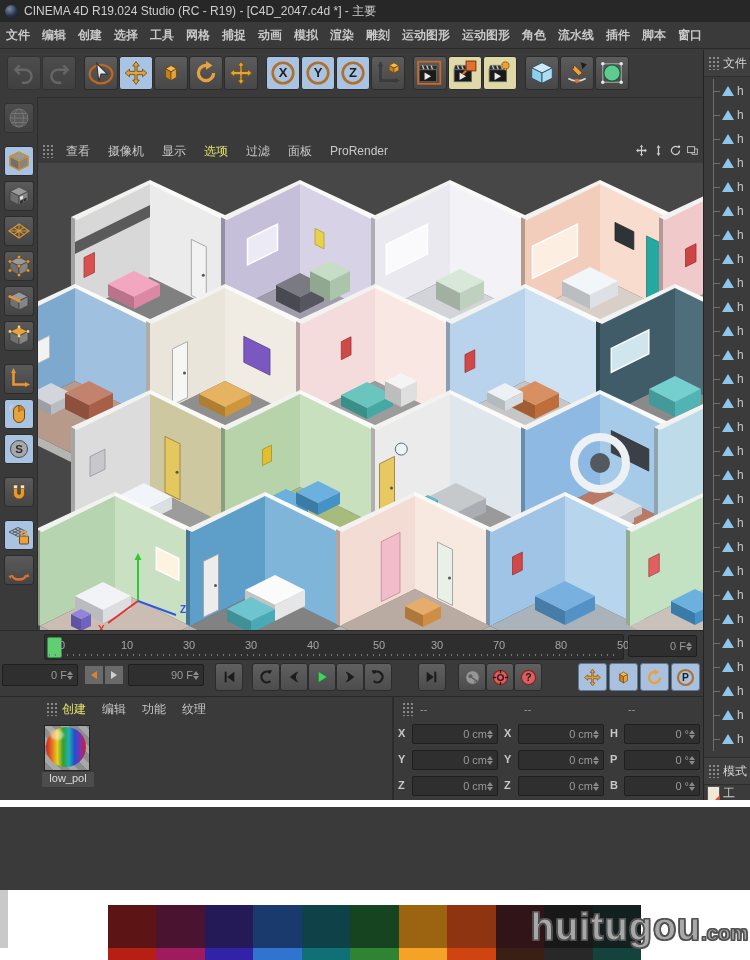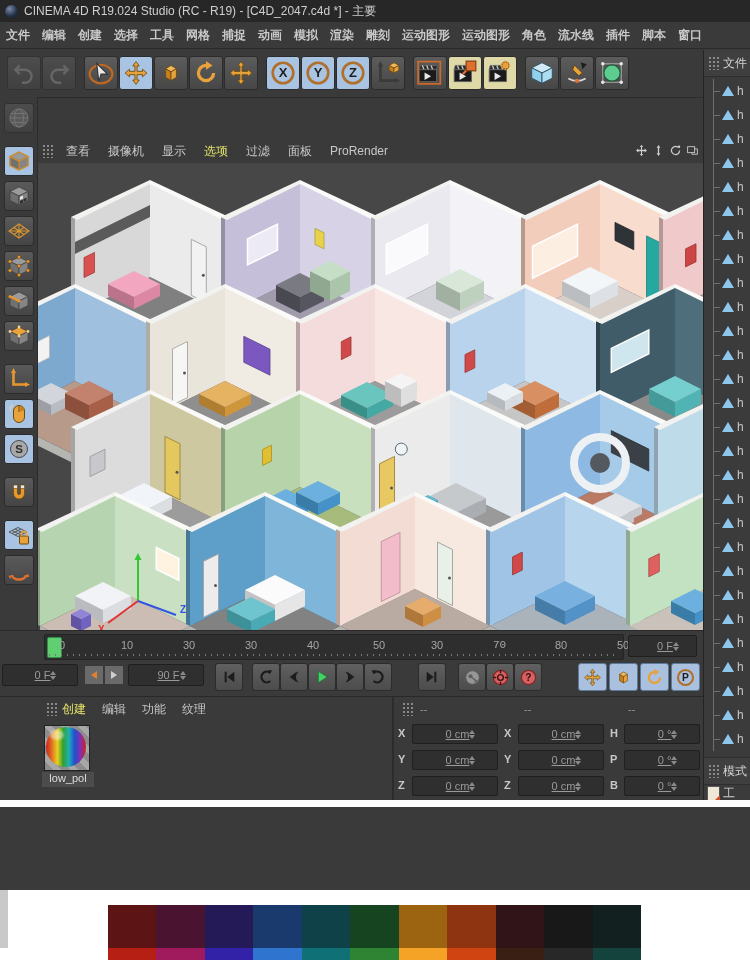--- a/index.html
+++ b/index.html
@@ -65,22 +65,22 @@
   #bottombar{left:0;top:630px;width:703px;height:170px;background:#3a3a3a;border-top:1px solid #2a2a2a;}
   #ruler{position:absolute;left:44px;top:3px;width:578px;height:24px;background:#2e2e2e;
     border:1px solid #242424;border-radius:2px;}
   #ruler::after{content:"";position:absolute;left:4px;right:4px;bottom:3px;height:2px;
     background-image:repeating-linear-gradient(90deg,#777 0 1px,transparent 1px 6px);}
   #playhead{position:absolute;left:2px;top:2px;width:13px;height:19px;background:#5fcf72;
     border:1px solid #2f8f45;border-radius:2px;}
   .tick{position:absolute;top:4px;font-size:11px;color:#a5a5a5;}
   #tl-field{position:absolute;left:628px;top:4px;width:69px;}
   .field{height:22px;background:#2f2f2f;border:1px solid #1f1f1f;border-radius:2px;color:#9a9a9a;
-    font-size:11px;display:flex;align-items:center;justify-content:center;
-    padding:0 4px 0 15px;box-sizing:border-box;text-decoration:underline;}
+    font-size:11px;display:flex;align-items:center;justify-content:flex-end;
+    padding:0 4px 0 15px;box-sizing:border-box;}
   .spin{display:flex;flex-direction:column;gap:1px;}
   .spin i{width:0;height:0;border-left:3.5px solid transparent;border-right:3.5px solid transparent;}
   .spin .up{border-bottom:4px solid #8a8a8a;}
   .spin .dn{border-top:4px solid #8a8a8a;}
   #transport{position:absolute;left:0;top:30px;width:703px;height:34px;}
   #f-cur{position:absolute;left:2px;top:3px;width:76px;}
   #f-arrows{position:absolute;left:84px;top:4px;display:flex;}
   .sq19{width:20px;height:20px;background:#6a6a6a;border:1px solid #3a3a3a;display:flex;
     align-items:center;justify-content:center;box-sizing:border-box;}
   .sq19 i{width:0;height:0;border-top:4px solid transparent;border-bottom:4px solid transparent;}
@@ -931,21 +931,21 @@
   <div class="abs" id="bottombar">
     <div id="ruler">
       <div id="playhead"></div>
     <span class="tick" style="left: 14px;">0</span>
         <span class="tick" style="left: 76px;">10</span>
         <span class="tick" style="left: 138px;">30</span>
         <span class="tick" style="left: 200px;">30</span>
         <span class="tick" style="left: 262px;">40</span>
         <span class="tick" style="left: 328px;">50</span>
         <span class="tick" style="left: 386px;">30</span>
-        <span class="tick" style="left: 448px; font-family: Liberation Mono, monospace;">70</span>
+        <span class="tick" style="left: 448px;">70</span>
         <span class="tick" style="left: 510px;">80</span>
         <span class="tick" style="left: 572px;">50</span>
       </div>
     <div id="tl-field" class="field">
       <span>0 F</span>
       <span class="spin">
           <i class="up"></i>
           <i class="dn"></i>
         </span>
     </div>
@@ -1188,14 +1188,17 @@
           <div class="cell" style="background: rgb(47, 116, 207);"></div>
           <div class="cell" style="background: rgb(15, 112, 118);"></div>
           <div class="cell" style="background: rgb(47, 132, 51);"></div>
           <div class="cell" style="background: rgb(245, 163, 38);"></div>
           <div class="cell" style="background: rgb(207, 68, 16);"></div>
           <div class="cell" style="background: rgb(58, 32, 20);"></div>
           <div class="cell" style="background: rgb(40, 40, 40);"></div>
           <div class="cell" style="background: rgb(20, 66, 60);"></div>
         </div>
     </div>
+    <div id="watermark">
+      <span id="wm-main">huitugou</span><span id="wm-suffix">.com</span>
+    </div>
   </div>
 </div>
 
 </body></html>

